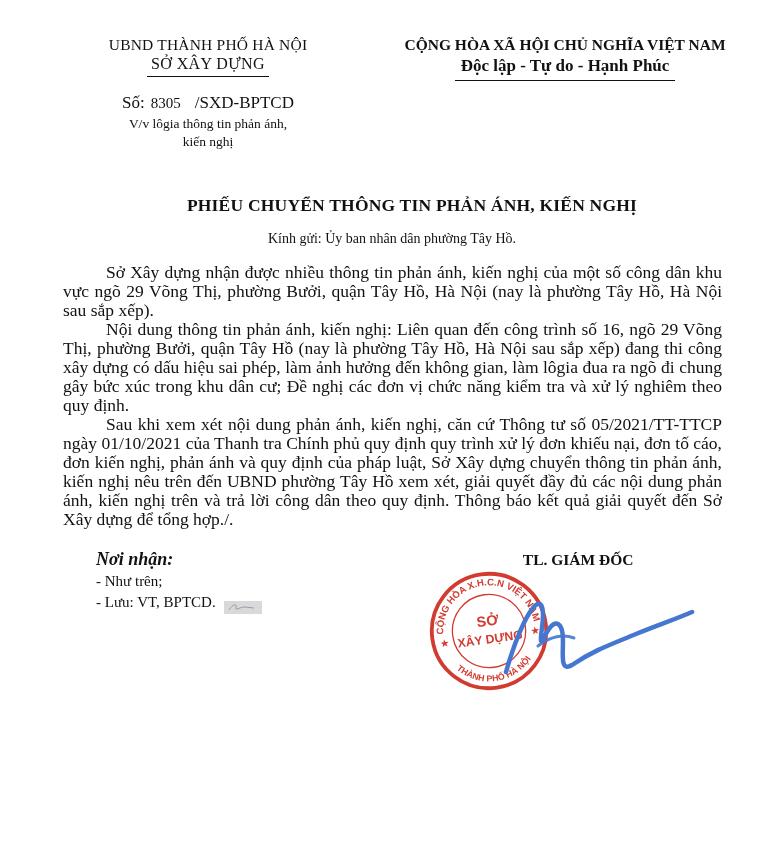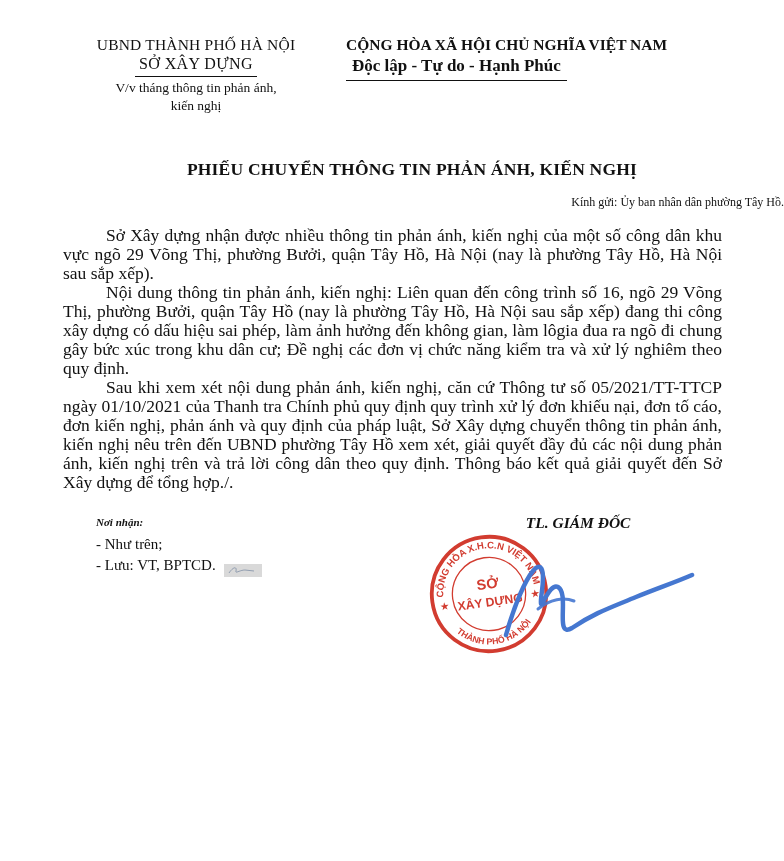--- a/index.html
+++ b/index.html
@@ -8,76 +8,77 @@
     --bar-blue:#6f9fd8;
     --smudge-gray:#d9d9d9;
     --ink:#111111;
   }
   *{margin:0;padding:0;box-sizing:border-box;}
   html,body{width:784px;height:861px;background:#ffffff;overflow:hidden;}
   body{font-family:"Liberation Serif", serif;color:var(--ink);}
   .page{width:784px;height:861px;padding-top:36px;position:relative;}
 
   
-  .hdr{display:flex;padding-left:46px;padding-right:12px;}
+  .hdr{display:flex;padding-left:58px;padding-right:12px;}
   .hdr-left{width:300px;text-align:center;}
-  .hdr-right{width:414px;}
+  .hdr-right{width:414px;text-align:center;}
   .org-parent{font-size:15.5px;letter-spacing:.2px;}
   .org-name{display:inline-block;font-size:16px;font-weight:normal;letter-spacing:.4px;
             border-bottom:1.5px solid var(--ink);padding:1px 4px 3px;}
   .doc-no{margin-top:16px;font-size:17px;}
   .doc-no .fillin{font-size:15px;margin:0 14px 0 6px;}
   .subject{font-size:13.5px;line-height:18px;margin-top:2px;}
   .motto1{font-size:15.5px;font-weight:bold;}
   .motto2{display:inline-block;font-size:17px;font-weight:bold;
           border-bottom:1.5px solid var(--ink);padding:1px 6px 4px;margin-top:1px;}
   .dateline{margin-top:18px;font-style:italic;font-size:16.5px;}
   .dateline .fillin{font-size:14.5px;margin:0 10px;}
   .dateline .fillin.month{margin:0 12px 0 8px;}
 
   
   .title{margin-top:44px;text-align:center;font-size:17.5px;font-weight:bold;letter-spacing:.2px;margin-left:40px;}
-  .salutation{margin-top:15px;text-align:right;font-size:12px;}
+  .salutation{margin-top:15px;text-align:center;font-size:14px;}
 
   
   .body-text{margin:16px 62px 0 63px;}
   .body-text p{font-size:17.5px;line-height:19px;text-align:justify;text-indent:43px;}
 
   
   .footer{display:flex;justify-content:space-between;margin-top:20px;padding:0 30px 0 96px;}
   .recipients{width:310px;font-size:15px;line-height:21.5px;}
-  .recipients-label{font-weight:bold;font-style:italic;font-size:11px;}
+  .recipients-label{font-weight:bold;font-style:italic;font-size:18px;}
   .recip-line{white-space:nowrap;}
   .bc-bar{display:inline-block;width:2px;height:19px;background:var(--bar-blue);
           vertical-align:middle;margin:0 7px 0 9px;}
   .bc-note{font-size:15px;}
   .smudge{display:inline-block;width:38px;height:13px;background:var(--smudge-gray);
           vertical-align:middle;margin-left:8px;position:relative;top:4px;overflow:hidden;}
   .smudge svg{display:block;}
 
   .sig-block{width:356px;text-align:center;position:relative;}
-  .sig-line{font-weight:bold;font-size:15.5px;line-height:21px;font-style:italic;}
+  .sig-line{font-weight:bold;font-size:15.5px;line-height:21px;}
   .seal-area{position:relative;height:128px;margin-top:2px;}
   .stamp{position:absolute;left:26px;top:-2px;transform:rotate(-8deg);}
   .stamp circle{stroke:var(--stamp-red);fill:none;}
   .stamp text{fill:var(--stamp-red);font-family:"Liberation Sans", sans-serif;font-weight:bold;}
   .sig-scrawl{position:absolute;left:96px;top:4px;}
   .sig-scrawl path{stroke:var(--signature-blue);fill:none;stroke-linecap:round;stroke-linejoin:round;}
 </style>
 </head>
 <body>
 
 <div class="page">
 
   <div class="hdr">
     <div class="hdr-left">
       <div class="org-parent">UBND THÀNH PHỐ HÀ NỘI</div>
       <div><span class="org-name">SỞ XÂY DỰNG</span></div>
+      <div class="doc-no"><span>Số:</span><span class="fillin">8305</span><span>/SXD-BPTCD</span></div>
       <div class="subject">
-        <div>V/v tháng thông tin phản ánh,</div>
+        <div>V/v lôgia thông tin phản ánh,</div>
         <div>kiến nghị</div>
       </div>
     </div>
     <div class="hdr-right">
       <div class="motto1">CỘNG HÒA XÃ HỘI CHỦ NGHĨA VIỆT NAM</div>
       <div><span class="motto2">Độc lập - Tự do - Hạnh Phúc</span></div>
     </div>
   </div>
 
   <div class="title">PHIẾU CHUYỂN THÔNG TIN PHẢN ÁNH, KIẾN NGHỊ</div>

